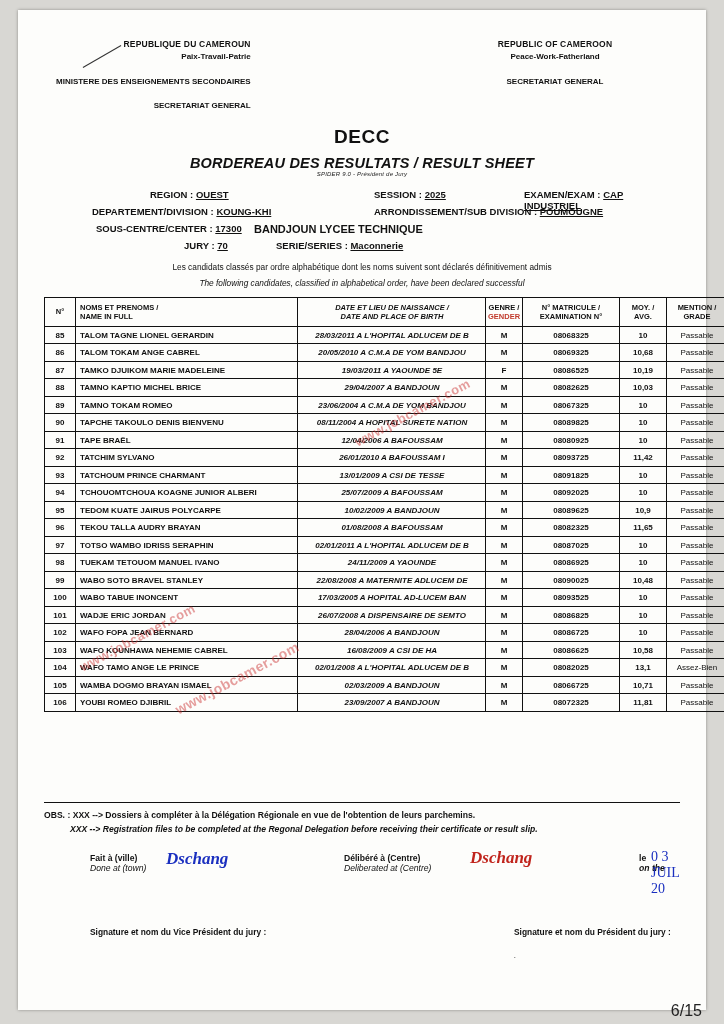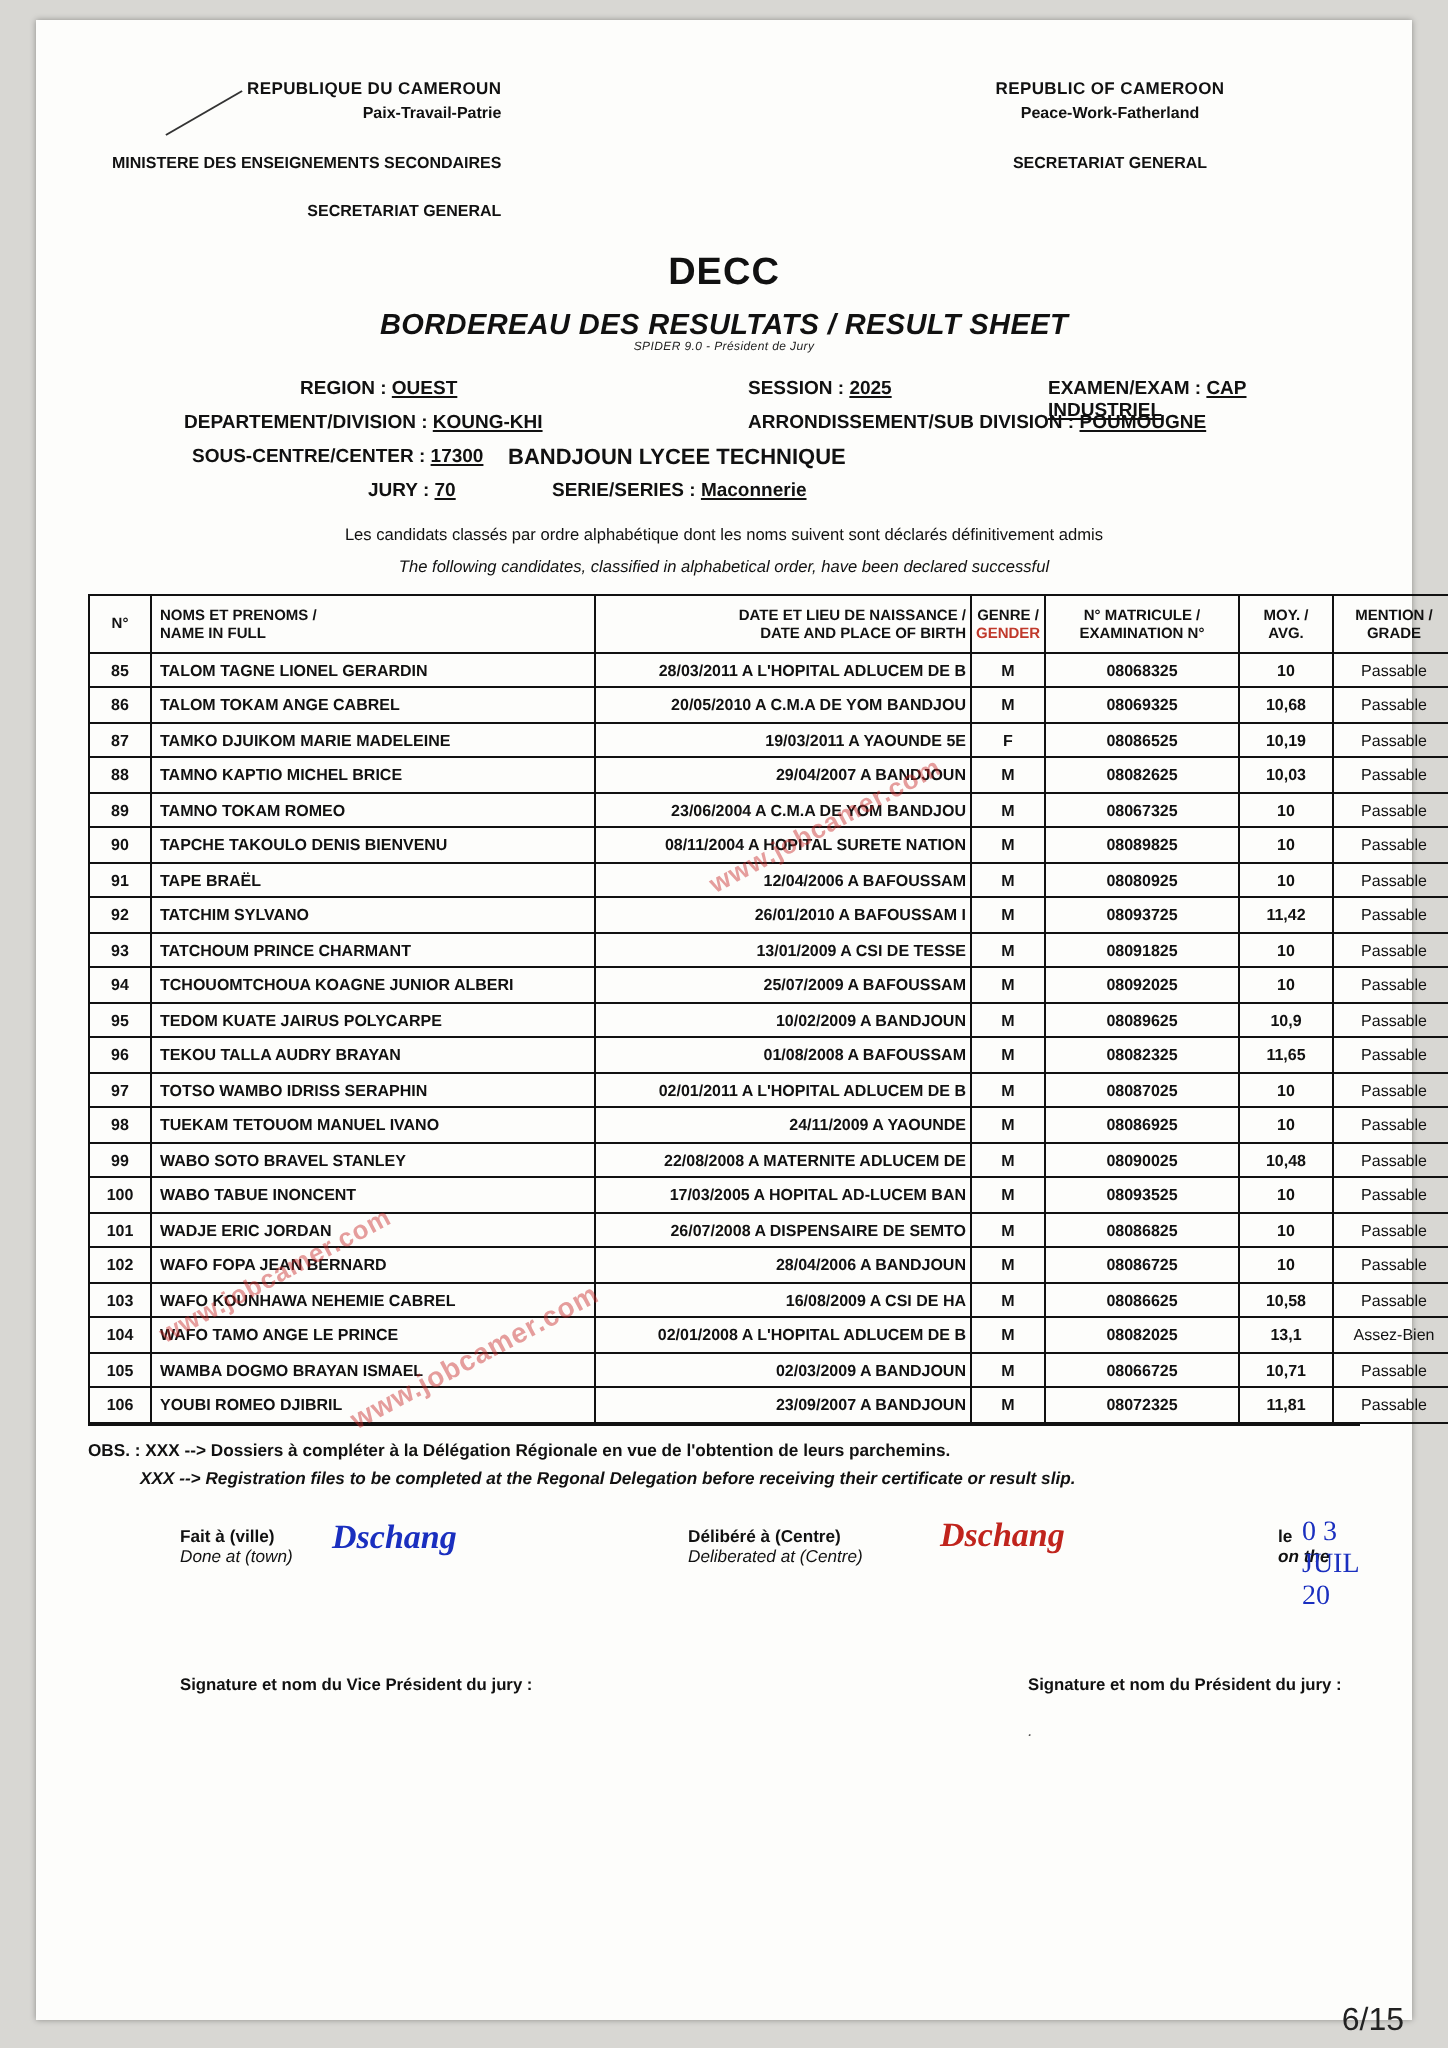--- a/index.html
+++ b/index.html
@@ -81,40 +81,40 @@
     vertical-align:middle;
     overflow:hidden;
     white-space:nowrap;
   }
   thead th{
     font-weight:bold;text-align:center;font-size:7.5px;line-height:1.25;
     height:26px;
   }
   .c-num{width:26px;text-align:center;font-weight:bold;}
   .c-name{width:215px;text-align:left;font-weight:bold;padding-left:4px;}
-  .c-birth{width:182px;text-align:right;font-weight:bold;padding-left:3px;}
+  .c-birth{width:182px;text-align:center;font-weight:bold;padding-left:3px;font-style:italic;}
   .c-gender{width:32px;text-align:center;font-weight:bold;}
   .c-mat{width:92px;text-align:center;font-weight:bold;}
   .c-moy{width:42px;text-align:center;font-weight:bold;}
   .c-mention{width:56px;text-align:center;}
   .gender-hdr{color:#c0392b;text-align:center;}
   .gender-hdr .fr{color:#111;}
 
   
   .wm{
     position:absolute;color:rgba(200,40,40,.45);font-weight:bold;
     transform:rotate(-28deg);pointer-events:none;white-space:nowrap;
     font-size:13px;letter-spacing:.5px;
   }
   .wm1{left:330px;top:395px;}
   .wm2{left:55px;top:620px;}
   .wm3{left:150px;top:660px;font-size:14px;}
 
   
-  .footer{position:relative;}
+  .footer{margin-top:90px;position:relative;}
   .fline{border-top:1.5px solid #111;margin-bottom:5px;}
   .obs{font-size:8.6px;font-weight:bold;line-height:1.7;}
   .obs .it{font-style:italic;font-weight:bold;}
   .sig{position:relative;margin-top:16px;height:70px;font-size:8.6px;}
   .sig .blk{position:absolute;}
   .s1{left:46px;top:0;}
   .s2{left:300px;top:0;}
   .sig .fr{font-weight:bold;}
   .sig .en{font-style:italic;}
   .hand{

